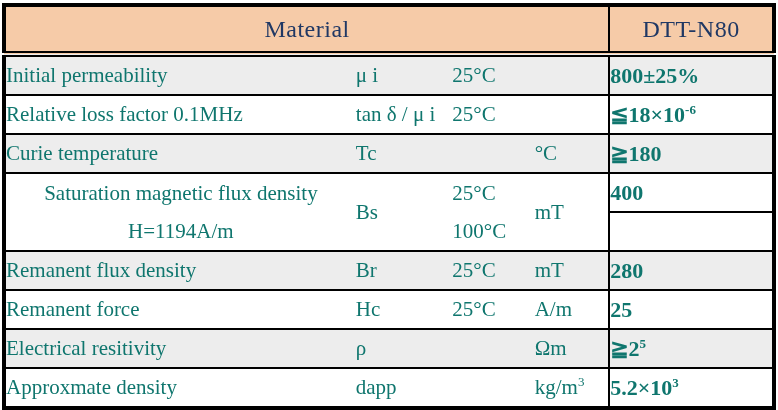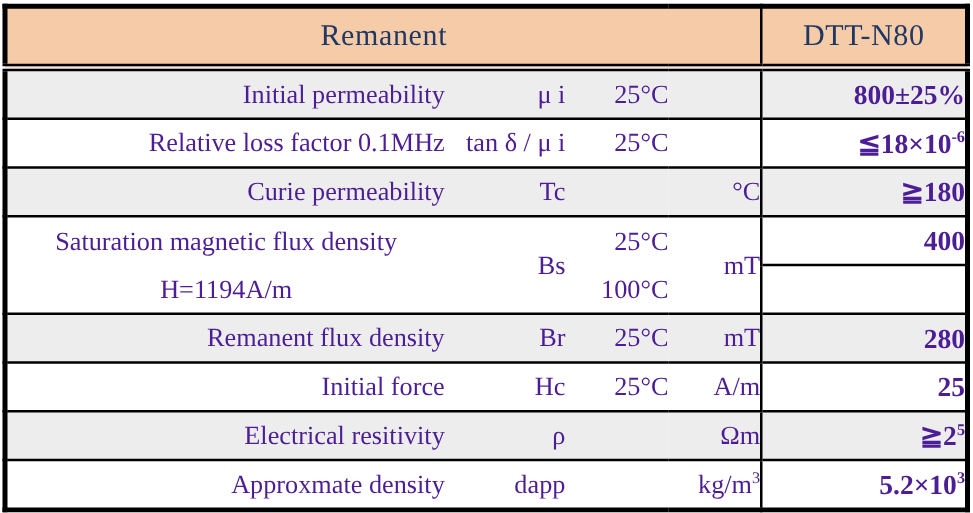--- a/index.html
+++ b/index.html
@@ -33,22 +33,22 @@
     font-size:24px;
     font-weight:normal;
     text-align:center;
     vertical-align:middle;
     border-bottom:6px double var(--border-color);
     letter-spacing:0.5px;
   }
   td{
     height:37px;
     font-size:21px;
-    color:#4c1d95;
-    text-align:right;
+    color:#0f766e;
+    text-align:left;
     vertical-align:middle;
     border-top:2px solid var(--border-color);
     white-space:nowrap;
     overflow:visible;
     padding:0;
   }
   tr.stripe td{background:var(--stripe-bg);}
   td.vd, th.vd{border-left:2px solid var(--border-color);}
   td.nt{border-top:none;}
   td.val{font-size:22px;font-weight:bold;}
@@ -69,21 +69,21 @@
 <table class="props">
   <colgroup>
     <col class="c-prop">
       <col class="c-sym">
       <col class="c-temp">
       <col class="c-unit">
       <col class="c-val">
   </colgroup>
   <thead>
     <tr>
-      <th colspan="4">Remanent</th>
+      <th colspan="4">Material</th>
       <th class="vd">DTT-N80</th>
     </tr>
   </thead>
   <tbody>
 
     <tr class="stripe">
       <td>Initial permeability</td>
       <td class="it">μ i</td>
       <td>25°C</td>
       <td></td>
@@ -92,21 +92,21 @@
 
     <tr>
       <td>Relative loss factor 0.1MHz</td>
       <td><span>tan </span><span class="it">δ / μ i</span></td>
       <td>25°C</td>
       <td></td>
       <td class="val vd"><span>≦18×10</span><sup>-6</sup></td>
     </tr>
 
     <tr class="stripe">
-      <td>Curie permeability</td>
+      <td>Curie temperature</td>
       <td>Tc</td>
       <td></td>
       <td>°C</td>
       <td class="val vd">≧180</td>
     </tr>
 
     <tr>
       <td rowspan="2" class="two-line">
         <div>Saturation magnetic flux density</div>
         <div>H=1194A/m</div>
@@ -123,21 +123,21 @@
 
     <tr class="stripe">
       <td>Remanent flux density</td>
       <td>Br</td>
       <td>25°C</td>
       <td>mT</td>
       <td class="val vd">280</td>
     </tr>
 
     <tr>
-      <td>Initial force</td>
+      <td>Remanent force</td>
       <td>Hc</td>
       <td>25°C</td>
       <td>A/m</td>
       <td class="val vd">25</td>
     </tr>
 
     <tr class="stripe">
       <td>Electrical resitivity</td>
       <td class="it">ρ</td>
       <td></td>

